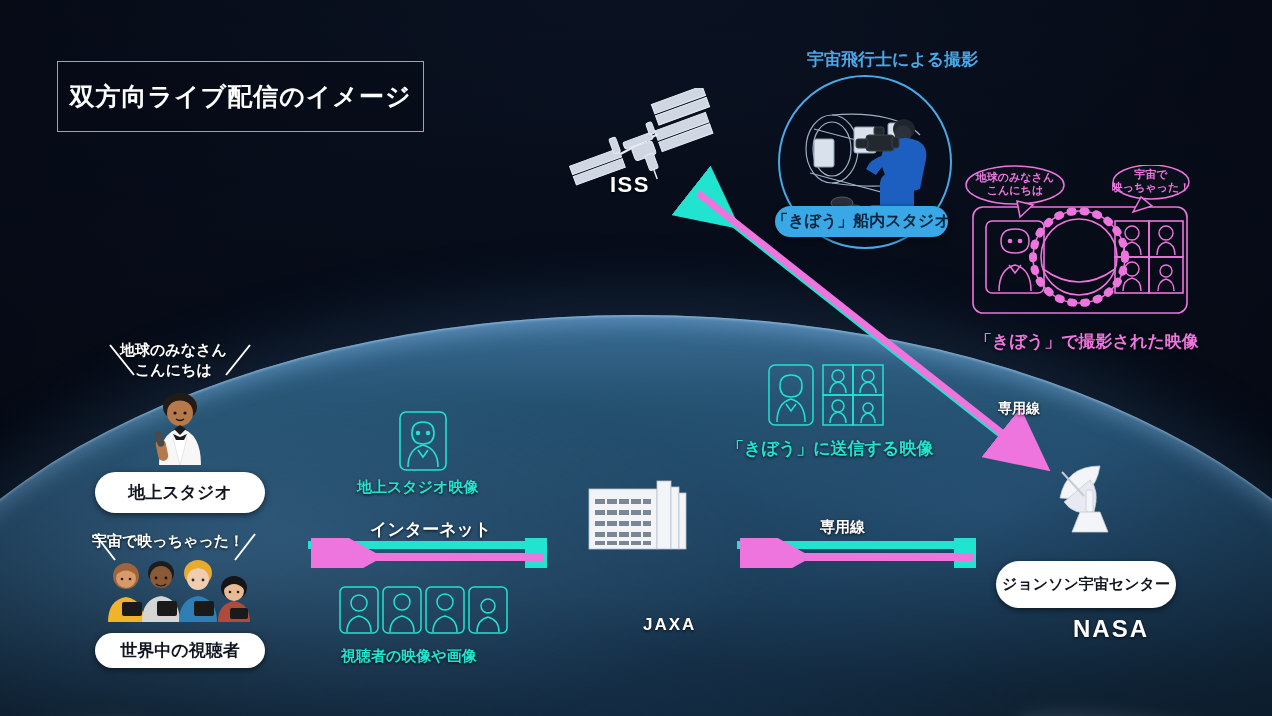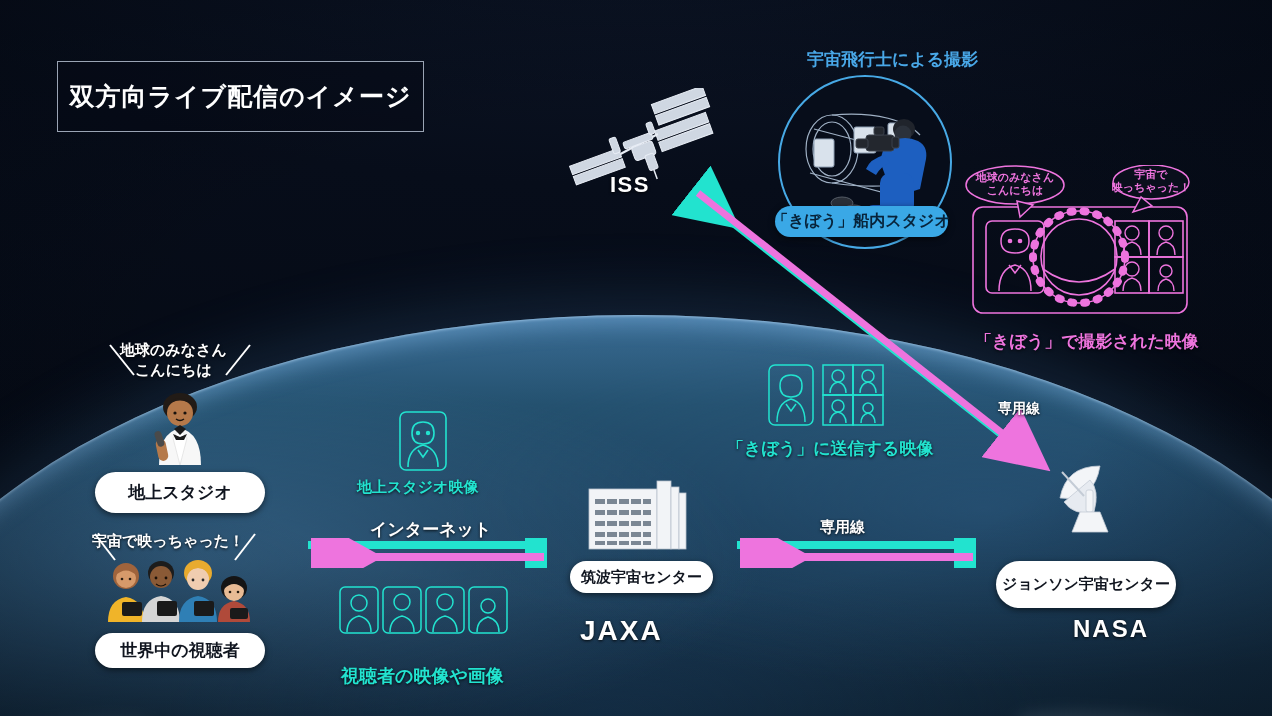--- a/index.html
+++ b/index.html
@@ -94,26 +94,26 @@
   #viewers-bubble{left:92px;top:532px;font-size:15px;}
   #viewers-group{position:absolute;left:100px;top:560px;width:160px;height:62px;}
   #viewers-pill{left:95px;top:633px;width:170px;height:35px;font-size:17px;}
 
   
   #studio-vid-icon{position:absolute;left:399px;top:411px;width:48px;height:60px;}
   #studio-vid-label{left:357px;top:478px;font-size:15px;}
   #internet-label{left:370px;top:518px;font-size:17px;}
   #internet-arrows{position:absolute;left:305px;top:538px;width:242px;height:30px;}
   #viewer-vid-icons{position:absolute;left:339px;top:586px;width:170px;height:48px;}
-  #viewer-vid-label{left:341px;top:664px;font-size:18px;}
+  #viewer-vid-label{left:341px;top:647px;font-size:15px;}
 
   
   #jaxa-building{position:absolute;left:583px;top:477px;width:115px;height:75px;}
   #jaxa-pill{left:570px;top:561px;width:143px;height:32px;font-size:15px;}
-  #jaxa-label{left:580px;top:615px;font-size:28px;letter-spacing:2px;}
+  #jaxa-label{left:643px;top:615px;font-size:17px;letter-spacing:2px;}
 
   
   #nasa-dish{position:absolute;left:1052px;top:462px;width:72px;height:72px;}
   #nasa-pill{left:996px;top:561px;width:180px;height:47px;font-size:15px;}
   #nasa-label{left:1053px;top:615px;font-size:24px;letter-spacing:2px;margin-left:20px;}
 
   
   #line-label{left:820px;top:518px;font-size:15px;}
   #line-arrows{position:absolute;left:734px;top:538px;width:242px;height:30px;}
 </style>
@@ -431,23 +431,20 @@
         <rect x="12" y="64" width="56" height="4"></rect>
       </g>
       <g fill="#f2f4f7">
         <rect x="22" y="22" width="2" height="46"></rect>
         <rect x="34" y="22" width="2" height="46"></rect>
         <rect x="46" y="22" width="2" height="46"></rect>
         <rect x="58" y="22" width="2" height="46"></rect>
       </g>
     </svg>
   </div>
-  <div class="pill" id="jaxa-pill">
-    <span>筑波宇宙センター</span>
-  </div>
   <div class="lbl t-white shadowtext" id="jaxa-label">JAXA</div>
 
   <div id="nasa-dish">
     <svg viewBox="0 0 72 72" width="72" height="72">
       <g fill="#f3f5f8" stroke="#c4ccd6" stroke-width=".8">
         <path d="M8 36 q6 -32 40 -32 q-6 36 -40 32z"></path>
         <path d="M12 40 q10 14 30 10 q6 -22 -4 -32 z" fill="#e7ebf1"></path>
         <rect x="34" y="28" width="7" height="22" rx="2"></rect>
         <path d="M28 50 h20 l8 20 h-36 z"></path>
         <line x1="10" y1="10" x2="32" y2="34" stroke-width="2"></line>

